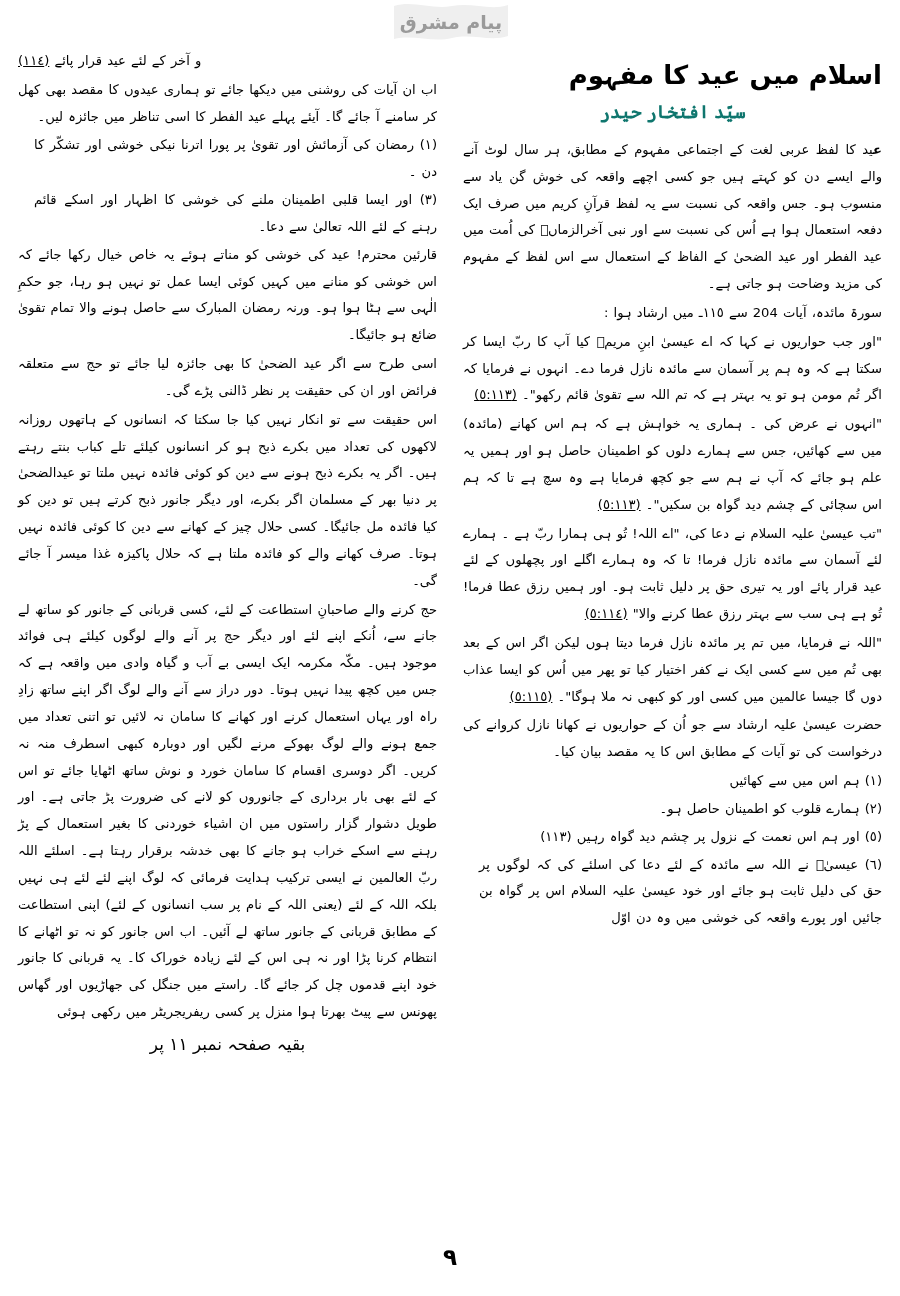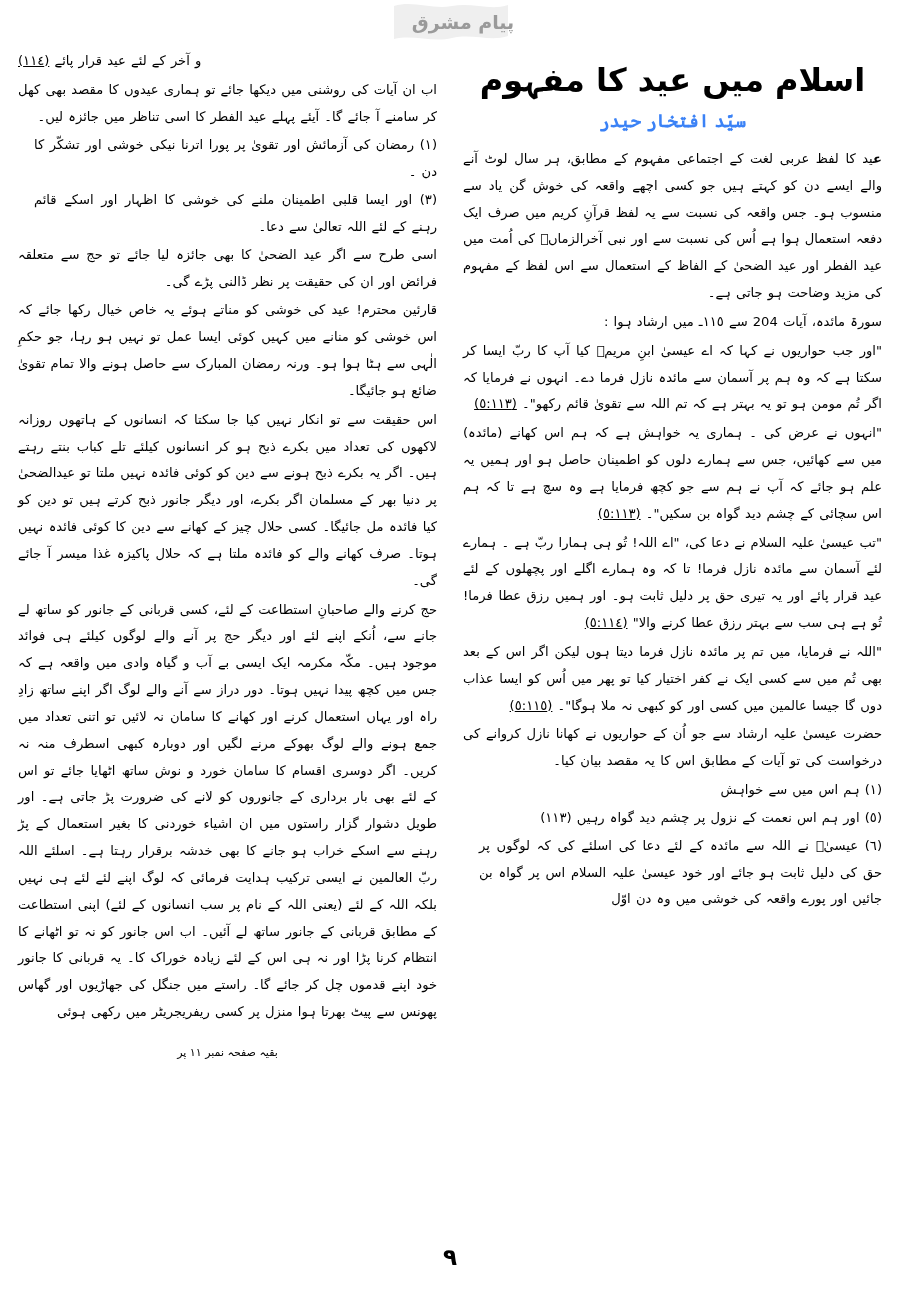--- a/index.html
+++ b/index.html
@@ -33,21 +33,21 @@
     width: 118px;
     height: 44px;
   }
   .masthead-banner svg {
     display: block;
     width: 118px;
     height: 44px;
   }
   .masthead-text {
     position: absolute;
-    left: 404px;
+    left: 392px;
     top: 2px;
     width: 118px;
     height: 40px;
     display: flex;
     align-items: center;
     justify-content: center;
     font-family: "DejaVu Sans", sans-serif;
     font-size: 19px;
     font-weight: 700;
     color: #9a9a9a;
@@ -79,32 +79,33 @@
     text-align: right;
   }
 
   
   .title-block {
     text-align: center;
     margin: 0 0 14px 0;
   }
   .article-title {
     font-family: "DejaVu Sans", sans-serif;
-    font-size: 32px;
+    font-size: 26px;
     font-weight: 700;
     line-height: 1.5;
     color: #000;
     margin: 8px 0 6px 0;
     direction: rtl;
+    text-align: right;
   }
   .article-author {
-    font-family: Liberation Sans, sans-serif;
+    font-family: Liberation Serif, serif;
     font-size: 18px;
     font-weight: 600;
-    color: #3b82f6;
+    color: #0f766e;
     margin: 0 0 8px 0;
     direction: rtl;
   }
 
   
   .para {
     font-family: "DejaVu Sans", sans-serif;
     font-size: 13.1px;
     line-height: 2.05;
     color: #000;
@@ -135,23 +136,23 @@
   }
 
   .verse-ref {
     font-weight: 400;
     white-space: nowrap;
     text-decoration: underline;
   }
 
   .continued-note {
     font-family: "DejaVu Sans", sans-serif;
-    font-size: 11px;
+    font-size: 17px;
     text-align: center;
-    margin-top: 20px;
+    margin-top: 8px;
     color: #000;
     direction: rtl;
   }
 
   
   .page-number {
     position: absolute;
     left: 0;
     right: 0;
     bottom: 26px;
@@ -206,21 +207,25 @@
       <p class="para">
         <span>"اللہ نے فرمایا، میں تم پر مائدہ نازل فرما دیتا ہوں لیکن اگر اس کے بعد بھی تُم میں سے کسی ایک نے کفر اختیار کیا تو پھر میں اُس کو ایسا عذاب دوں گا جیسا عالمین میں کسی اور کو کبھی نہ ملا ہوگا"۔</span>
         <span class="verse-ref">(٥:١١٥)</span>
       </p>
 
 
       <p class="para">حضرت عیسیٰ علیہ ارشاد سے جو اُن کے حواریوں نے کھانا نازل کروانے کی درخواست کی تو آیات کے مطابق اس کا یہ مقصد بیان کیا۔</p>
 
       <div class="list-item">
         <span>(١)</span>
-        <span>ہم اس میں سے خواہش</span>
+        <span>ہم اس میں سے کھائیں</span>
+      </div>
+      <div class="list-item">
+        <span>(٢)</span>
+        <span>ہمارے قلوب کو اطمینان حاصل ہو۔</span>
       </div>
       <div class="list-item">
         <span>(٥)</span>
         <span>اور ہم اس نعمت کے نزول پر چشم دید گواہ رہیں (١١٣)</span>
       </div>
       <div class="list-item">
         <span>(٦)</span>
         <span>عیسیٰؑ نے اللہ سے مائدہ کے لئے دعا کی اسلئے کی کہ لوگوں پر حق کی دلیل ثابت ہو جائے اور خود عیسیٰ علیہ السلام اس پر گواہ بن جائیں اور پورے واقعہ کی خوشی میں وہ دن اوّل</span>
       </div>
 
@@ -237,23 +242,23 @@
 
       <div class="list-item">
         <span>(١)</span>
         <span>رمضان کی آزمائش اور تقویٰ پر پورا اترنا نیکی خوشی اور تشکّر کا دن ۔</span>
       </div>
       <div class="list-item">
         <span>(٣)</span>
         <span>اور ایسا قلبی اطمینان ملنے کی خوشی کا اظہار اور اسکے قائم رہنے کے لئے اللہ تعالیٰ سے دعا۔</span>
       </div>
 
+      <p class="para">قارئین محترم! <span class="bold-term">عید</span> کی خوشی کو مناتے ہوئے یہ خاص خیال رکھا جائے کہ اس خوشی کو منانے میں کہیں کوئی ایسا عمل تو نہیں ہو رہا، جو حکمِ الٰہی سے ہٹا ہوا ہو۔ ورنہ رمضان المبارک سے حاصل ہونے والا تمام تقویٰ ضائع ہو جائیگا۔</p>
+
       <p class="para">اسی طرح سے اگر <span class="bold-term"><span class="bold-term">عید</span> الضحیٰ</span> کا بھی جائزہ لیا جائے تو حج سے متعلقہ فرائض اور ان کی حقیقت پر نظر ڈالنی پڑے گی۔</p>
-
-      <p class="para">قارئین محترم! <span class="bold-term">عید</span> کی خوشی کو مناتے ہوئے یہ خاص خیال رکھا جائے کہ اس خوشی کو منانے میں کہیں کوئی ایسا عمل تو نہیں ہو رہا، جو حکمِ الٰہی سے ہٹا ہوا ہو۔ ورنہ رمضان المبارک سے حاصل ہونے والا تمام تقویٰ ضائع ہو جائیگا۔</p>
 
       <p class="para">اس حقیقت سے تو انکار نہیں کیا جا سکتا کہ انسانوں کے ہاتھوں روزانہ لاکھوں کی تعداد میں بکرے ذبح ہو کر انسانوں کیلئے تلے کباب بنتے رہتے ہیں۔ اگر یہ بکرے ذبح ہونے سے دین کو کوئی فائدہ نہیں ملتا تو <span class="bold-term">عید</span>الضحیٰ پر دنیا بھر کے مسلمان اگر بکرے، اور دیگر جانور ذبح کرتے ہیں تو دین کو کیا فائدہ مل جائیگا۔ کسی حلال چیز کے کھانے سے دین کا کوئی فائدہ نہیں ہوتا۔ صرف کھانے والے کو فائدہ ملتا ہے کہ حلال پاکیزہ غذا میسر آ جائے گی۔</p>
 
       <p class="para">حج کرنے والے صاحبانِ استطاعت کے لئے، کسی قربانی کے جانور کو ساتھ لے جانے سے، اُنکے اپنے لئے اور دیگر حج پر آنے والے لوگوں کیلئے ہی فوائد موجود ہیں۔ مکّہ مکرمہ ایک ایسی بے آب و گیاہ وادی میں واقعہ ہے کہ جس میں کچھ پیدا نہیں ہوتا۔ دور دراز سے آنے والے لوگ اگر اپنے ساتھ زادِ راہ اور یہاں استعمال کرنے اور کھانے کا سامان نہ لائیں تو اتنی تعداد میں جمع ہونے والے لوگ بھوکے مرنے لگیں اور دوبارہ کبھی اسطرف منہ نہ کریں۔ اگر دوسری اقسام کا سامان خورد و نوش ساتھ اٹھایا جائے تو اس کے لئے بھی بار برداری کے جانوروں کو لانے کی ضرورت پڑ جاتی ہے۔ اور طویل دشوار گزار راستوں میں ان اشیاء خوردنی کا بغیر استعمال کے پڑ رہنے سے اسکے خراب ہو جانے کا بھی خدشہ برقرار رہتا ہے۔ اسلئے اللہ ربّ العالمین نے ایسی ترکیب ہدایت فرمائی کہ لوگ اپنے لئے لئے ہی نہیں بلکہ اللہ کے لئے (یعنی اللہ کے نام پر سب انسانوں کے لئے) اپنی استطاعت کے مطابق قربانی کے جانور ساتھ لے آئیں۔ اب اس جانور کو نہ تو اٹھانے کا انتظام کرنا پڑا اور نہ ہی اس کے لئے زیادہ خوراک کا۔ یہ قربانی کا جانور خود اپنے قدموں چل کر جائے گا۔ راستے میں جنگل کی جھاڑیوں اور گھاس پھونس سے پیٹ بھرتا ہوا منزل پر کسی ریفریجریٹر میں رکھی ہوئی</p>
 
       <div class="continued-note">بقیہ صفحہ نمبر ١١ پر</div>
 
     </div>
 
   </div>

